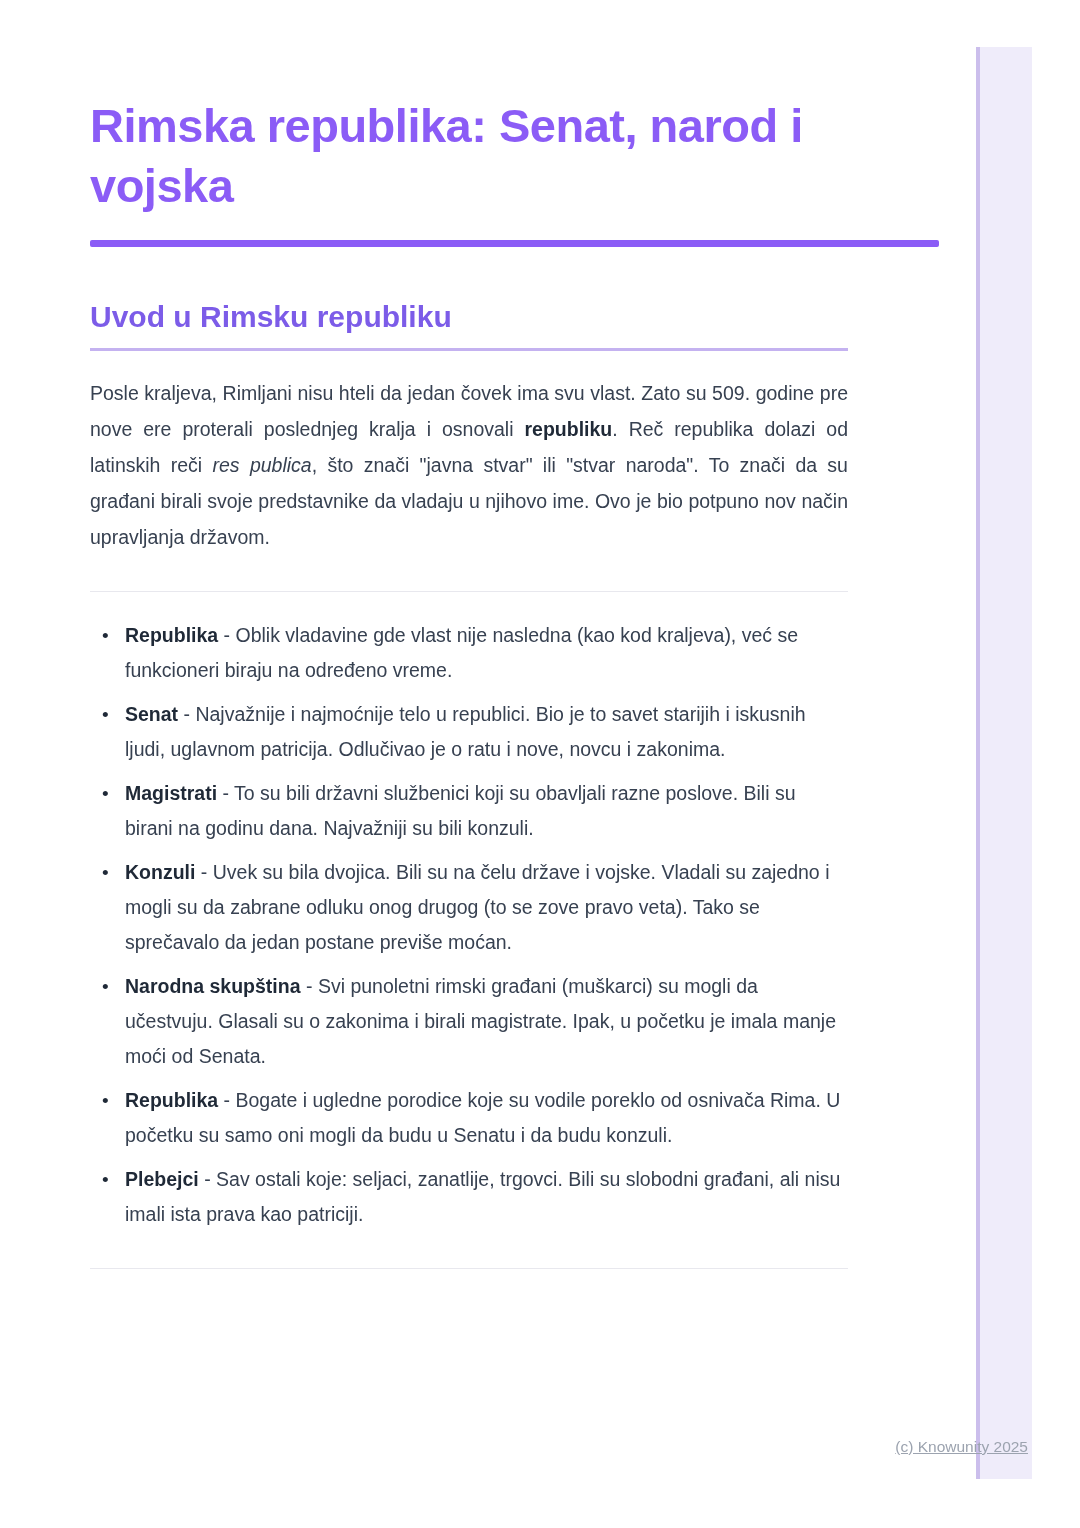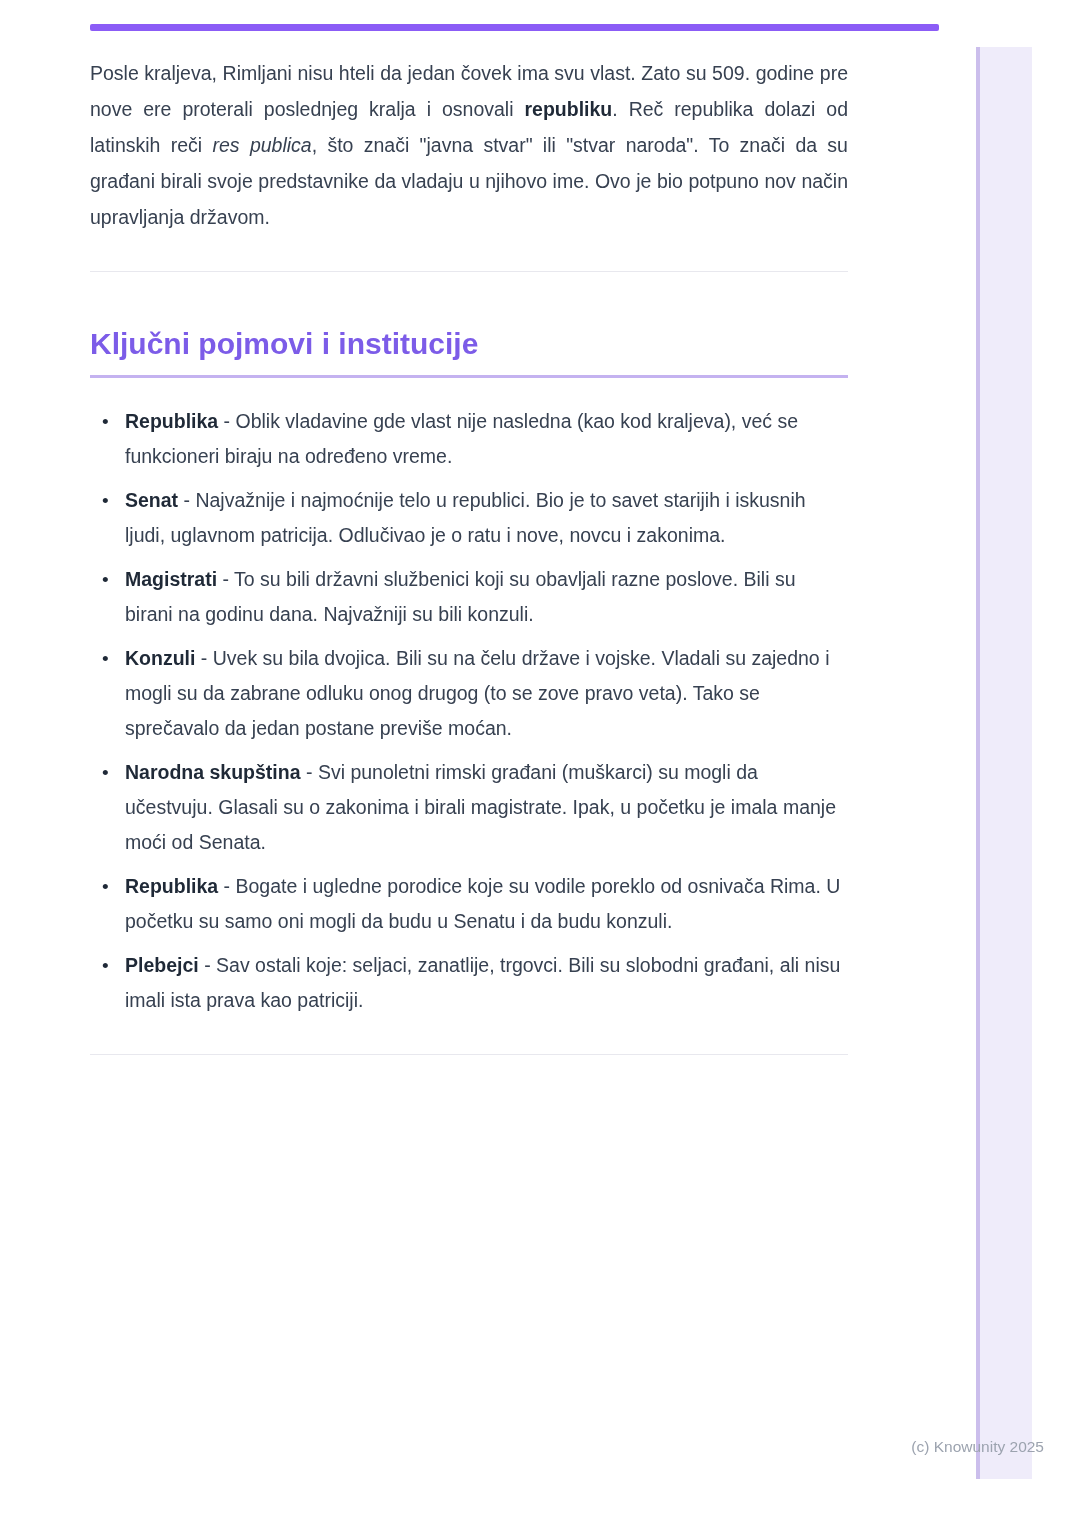--- a/index.html
+++ b/index.html
@@ -83,42 +83,44 @@
   .terms-list .bullet {
     position: absolute;
     left: 12px; top: 0;
     color: #1F2937;
     font-size: 19px;
   }
   .terms-list .term { font-weight: bold; color: #1F2937; }
   .page-footer {
     position: absolute;
     top: 1438px;
-    right: 36px;
+    right: 52px;
     font-size: 15.5px;
     color: #9CA3AF;
     z-index: 2;
+    text-decoration: underline;
   }
 </style>
 </head>
 <body>
 
 <div class="side-stripe"></div>
 
 <div class="content">
 
+  <h1 class="doc-title">Rimska republika: Senat, narod i vojska</h1>
 
   <div class="title-rule"></div>
 
+  <h2 class="section-heading first">Uvod u Rimsku republiku</h2>
 
   <p class="body-paragraph"><span>Posle kraljeva, Rimljani nisu hteli da jedan čovek ima svu vlast. Zato su 509. godine pre nove ere proterali poslednjeg kralja i osnovali </span><span class="b">republiku</span><span>. Reč republika dolazi od latinskih reči </span><span class="i">res publica</span><span>, što znači "javna stvar" ili "stvar naroda". To znači da su građani birali svoje predstavnike da vladaju u njihovo ime. Ovo je bio potpuno nov način upravljanja državom.</span></p>
 
   <hr class="section-divider">
 
-  <h2 class="section-heading second">Ključni pojmovi i institucije</h2>
 
 
   <ul class="terms-list">
       <li><span class="bullet">•</span><span class="term">Republika</span><span> - Oblik vladavine gde vlast nije nasledna (kao kod kraljeva), već se funkcioneri biraju na određeno vreme.</span></li>
       <li><span class="bullet">•</span><span class="term">Senat</span><span> - Najvažnije i najmoćnije telo u republici. Bio je to savet starijih i iskusnih ljudi, uglavnom patricija. Odlučivao je o ratu i nove, novcu i zakonima.</span></li>
       <li><span class="bullet">•</span><span class="term">Magistrati</span><span> - To su bili državni službenici koji su obavljali razne poslove. Bili su birani na godinu dana. Najvažniji su bili konzuli.</span></li>
       <li><span class="bullet">•</span><span class="term">Konzuli</span><span> - Uvek su bila dvojica. Bili su na čelu države i vojske. Vladali su zajedno i mogli su da zabrane odluku onog drugog (to se zove pravo veta). Tako se sprečavalo da jedan postane previše moćan.</span></li>
       <li><span class="bullet">•</span><span class="term">Narodna skupština</span><span> - Svi punoletni rimski građani (muškarci) su mogli da učestvuju. Glasali su o zakonima i birali magistrate. Ipak, u početku je imala manje moći od Senata.</span></li>
       <li><span class="bullet">•</span><span class="term">Republika</span><span> - Bogate i ugledne porodice koje su vodile poreklo od osnivača Rima. U početku su samo oni mogli da budu u Senatu i da budu konzuli.</span></li>
       <li><span class="bullet">•</span><span class="term">Plebejci</span><span> - Sav ostali koje: seljaci, zanatlije, trgovci. Bili su slobodni građani, ali nisu imali ista prava kao patriciji.</span></li>

